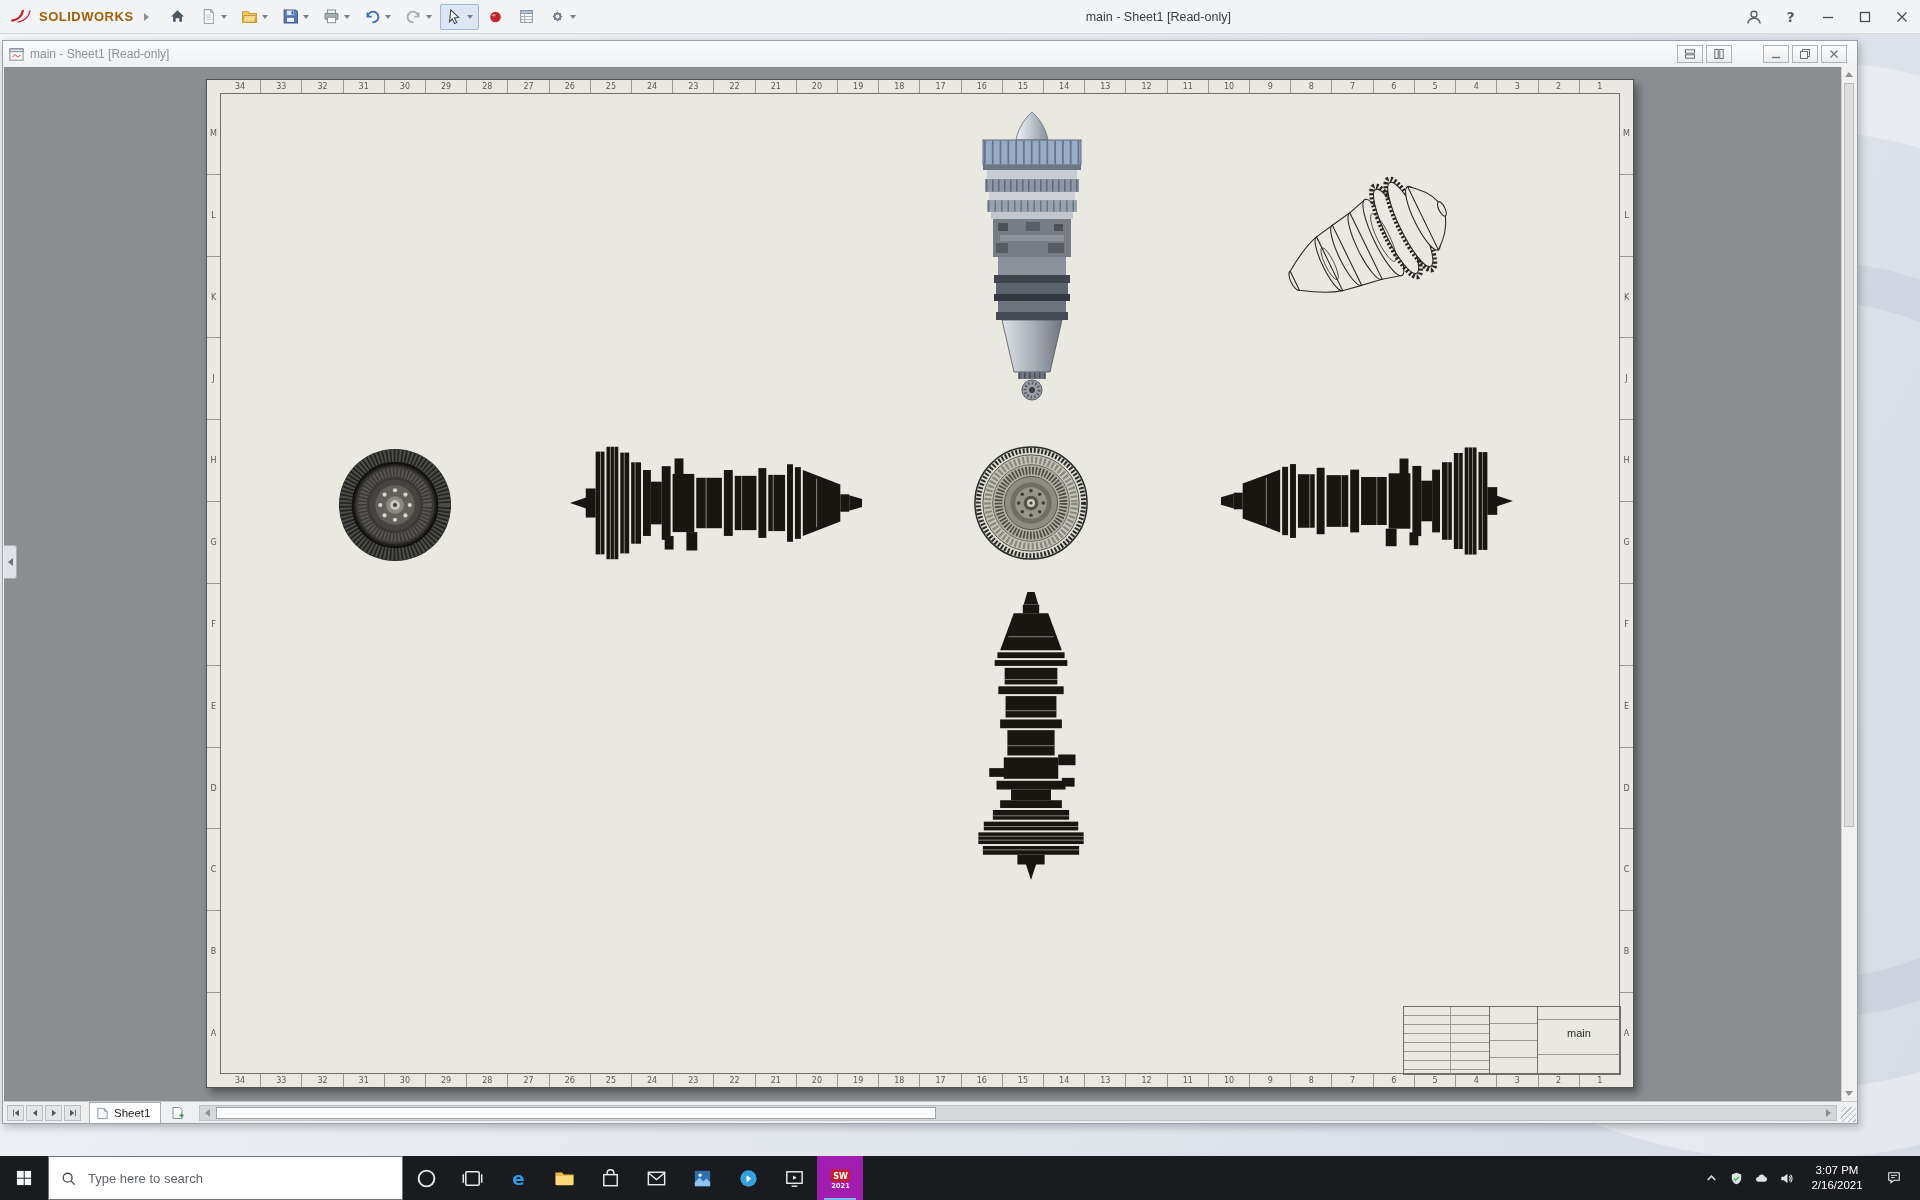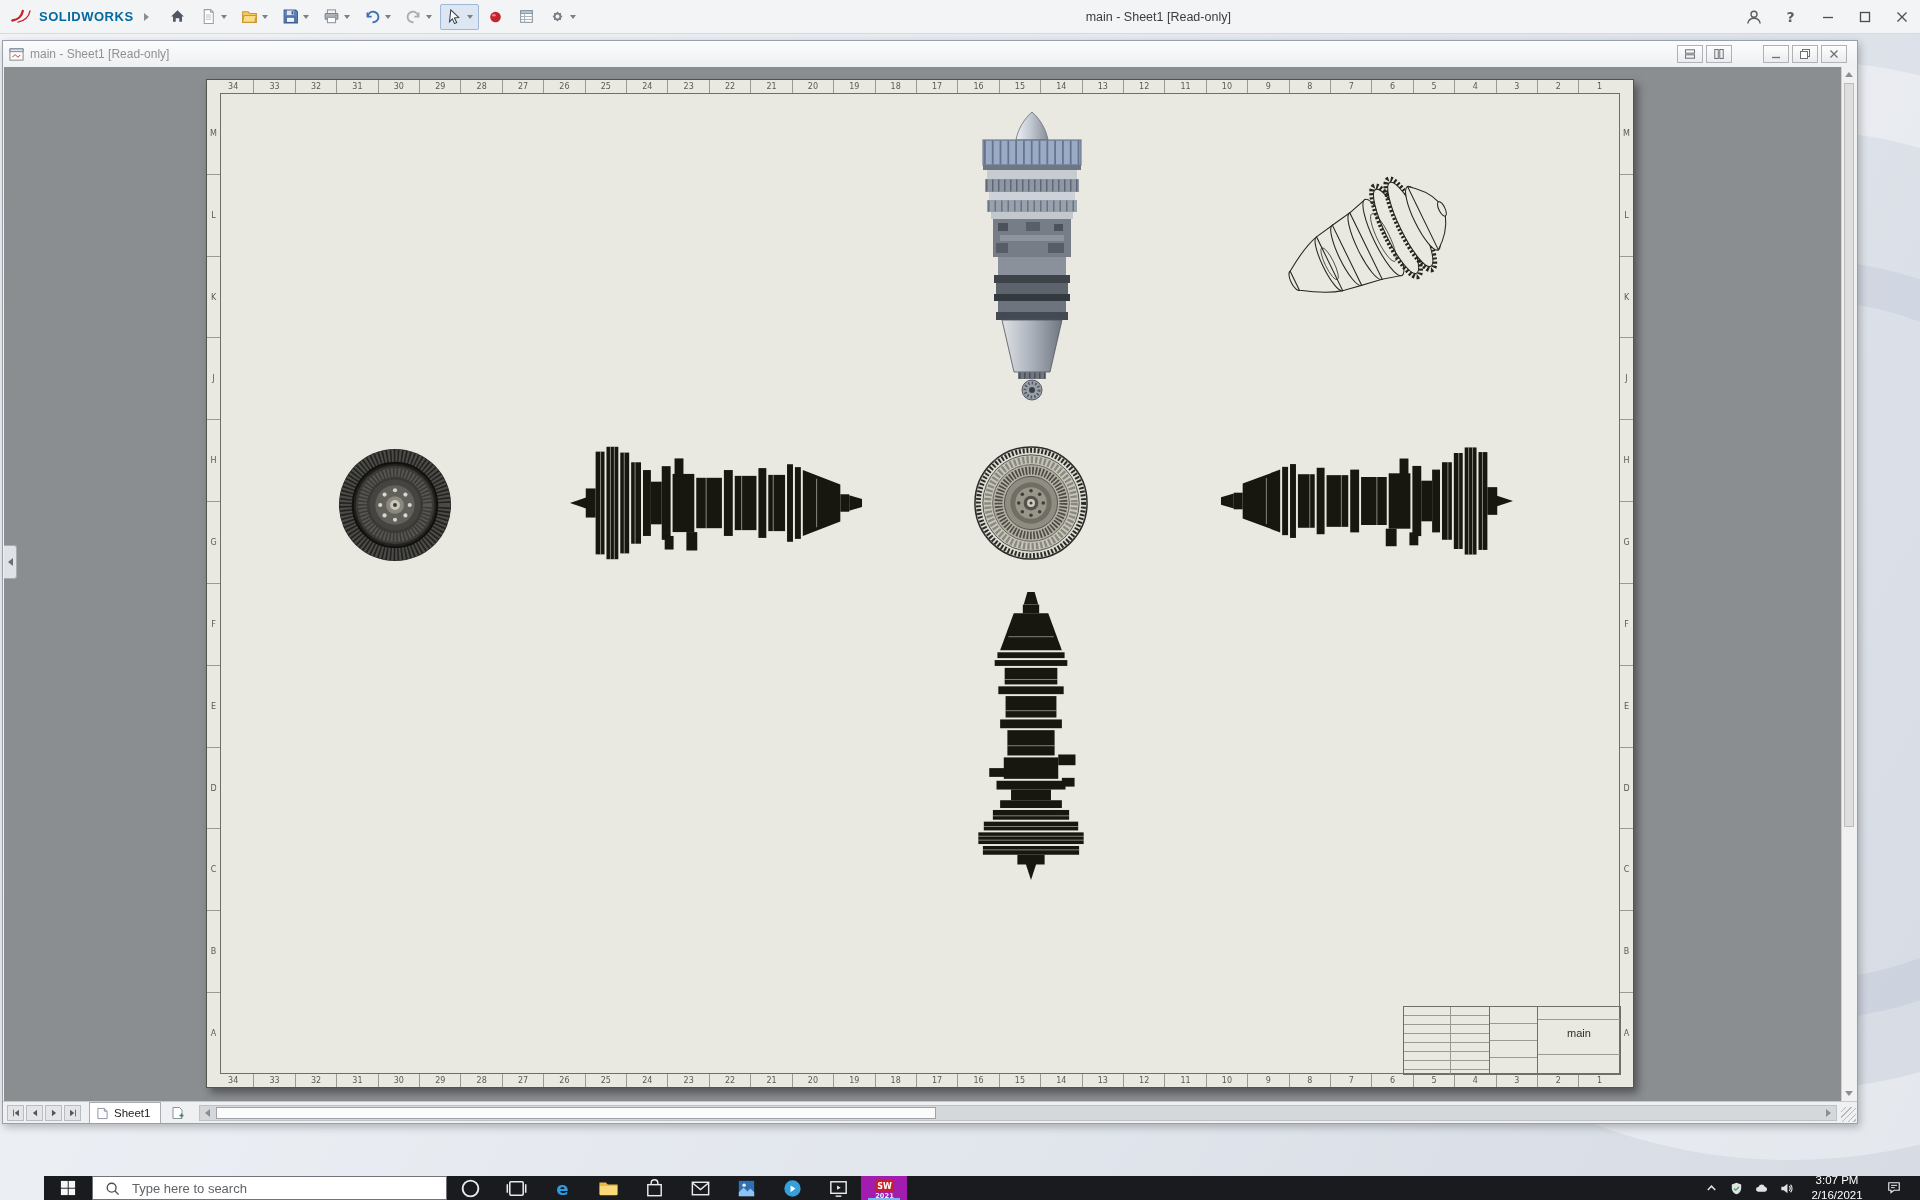--- a/index.html
+++ b/index.html
@@ -10,21 +10,21 @@
   
   .desktop{position:absolute;inset:0;background:linear-gradient(118deg,#f2f4f8 0%,#e6eaf0 45%,#d6dbe4 100%);}
   .swoosh1,.swoosh2{position:absolute;border-radius:50%;pointer-events:none;}
   .swoosh1{right:-420px;top:60px;width:1100px;height:1100px;border:70px solid rgba(255,255,255,.35);}
   .swoosh2{right:-260px;top:260px;width:760px;height:760px;border:40px solid rgba(160,172,195,.18);}
 
   
   .app-titlebar{position:absolute;left:0;top:0;right:0;height:34px;background:#f3f4f5;
     border-bottom:1px solid #d7d9db;display:flex;align-items:center;z-index:6;}
   .brand{display:flex;align-items:center;gap:5px;padding:0 6px 0 10px;}
-  .brand-text{font-size:13px;font-weight:bold;color:#0369a1;letter-spacing:.5px;}
+  .brand-text{font-size:13px;font-weight:bold;color:#a16207;letter-spacing:.5px;}
   .brand-exp{width:0;height:0;border-top:4px solid transparent;border-bottom:4px solid transparent;border-left:5px solid #8a8f94;margin-left:4px;}
   .qtoolbar{display:flex;align-items:center;gap:2px;padding-left:14px;}
   .tb-btn{display:flex;align-items:center;height:26px;padding:0 5px;border:1px solid transparent;border-radius:2px;}
   .tb-btn.active{background:#dde7f3;border-color:#9fb8d8;}
   .tb-ic svg{width:17px;height:17px;display:block;}
   .caret{width:0;height:0;border-left:3.5px solid transparent;border-right:3.5px solid transparent;border-top:4px solid #7c8187;margin-left:4px;}
   .win-title{flex:1;text-align:center;font-size:12.5px;color:#3a3d40;white-space:nowrap;overflow:hidden;}
   .title-controls{display:flex;align-items:center;}
   .tc-btn{width:37px;height:34px;display:flex;align-items:center;justify-content:center;}
   .tc-btn svg{width:18px;height:18px;display:block;}
@@ -58,21 +58,21 @@
   .tri-up{width:0;height:0;border-left:4px solid transparent;border-right:4px solid transparent;border-bottom:5px solid #8b8f94;}
   .tri-down{width:0;height:0;border-left:4px solid transparent;border-right:4px solid transparent;border-top:5px solid #8b8f94;}
   .tri-left{width:0;height:0;border-top:4px solid transparent;border-bottom:4px solid transparent;border-right:5px solid #8b8f94;}
   .tri-right{width:0;height:0;border-top:4px solid transparent;border-bottom:4px solid transparent;border-left:5px solid #8b8f94;}
   .v-thumb{position:absolute;left:2px;right:2px;top:16px;height:72%;background:#dedede;border:1px solid #bcbcbc;}
 
   
   .sheet{position:absolute;left:202px;top:12px;width:1428px;height:1009px;background:#e9e9e1;
     border:1px solid #54544e;box-shadow:4px 5px 8px rgba(0,0,0,.4);}
   .sheet-frame{position:absolute;inset:13px;border:1.5px solid #6f6f68;pointer-events:none;}
-  .zone-top,.zone-bottom{position:absolute;left:6px;right:13px;height:13px;display:flex;}
+  .zone-top,.zone-bottom{position:absolute;left:13px;right:13px;height:13px;display:flex;}
   .zone-top{top:0;} .zone-bottom{bottom:0;}
   .zone-left,.zone-right{position:absolute;top:13px;bottom:13px;width:13px;display:flex;flex-direction:column;}
   .zone-left{left:0;} .zone-right{right:0;}
   .zc{flex:1;display:flex;align-items:center;justify-content:center;font:8px "DejaVu Sans",sans-serif;color:#5a5a52;border-right:1px solid #9a9a90;}
   .zc:last-child{border-right:none;}
   .zr{flex:1;display:flex;align-items:center;justify-content:center;font:8px "DejaVu Sans",sans-serif;color:#5a5a52;border-bottom:1px solid #9a9a90;}
   .zr:last-child{border-bottom:none;}
 
   .view{position:absolute;}
   .view svg{display:block;}
@@ -108,21 +108,21 @@
   .add-sheet{width:22px;height:17px;display:flex;align-items:center;justify-content:center;margin-left:4px;}
   .add-sheet svg{width:14px;height:14px;display:block;}
   .h-scroll{position:absolute;left:196px;right:20px;top:3px;height:16px;background:#d5d8db;border:1px solid #bfc2c5;}
   .h-thumb{position:absolute;left:1px;top:1px;bottom:1px;width:44%;background:#fbfbfb;border:1px solid #9fa3a7;}
   .h-arrow{position:absolute;top:0;bottom:0;width:15px;display:flex;align-items:center;justify-content:center;}
   .h-arrow.left{left:0;} .h-arrow.right{right:0;}
   .grip{position:absolute;right:1px;bottom:1px;width:15px;height:15px;
     background:repeating-linear-gradient(135deg,transparent 0 3px,#b5b9bd 3px 4px);}
 
   
-  .taskbar{position:absolute;left:0;right:0;bottom:0;height:24px;background:#191b1f;display:flex;align-items:stretch;z-index:10;margin-left:44px;}
+  .taskbar{position:absolute;left:0;right:0;bottom:0;height:44px;background:#191b1f;display:flex;align-items:stretch;z-index:10;}
   .tb-start{width:48px;display:flex;align-items:center;justify-content:center;}
   .tb-start svg{width:20px;height:20px;}
   .tb-search{width:355px;background:#fff;border:1px solid #70747a;display:flex;align-items:center;gap:9px;padding:0 11px;}
   .tb-search svg{width:17px;height:17px;flex:none;}
   .search-input{border:none;outline:none;background:transparent;width:100%;font-size:13px;color:#444;font-family:"Liberation Sans",sans-serif;}
   .search-input::placeholder{color:#5f6368;opacity:1;}
   #taskbar-apps{display:flex;align-items:stretch;}
   .tb-app{width:46px;display:flex;align-items:center;justify-content:center;position:relative;}
   .tb-app .app-ic svg{width:23px;height:23px;display:block;}
   .tb-app.active{background:#a21caf;}

